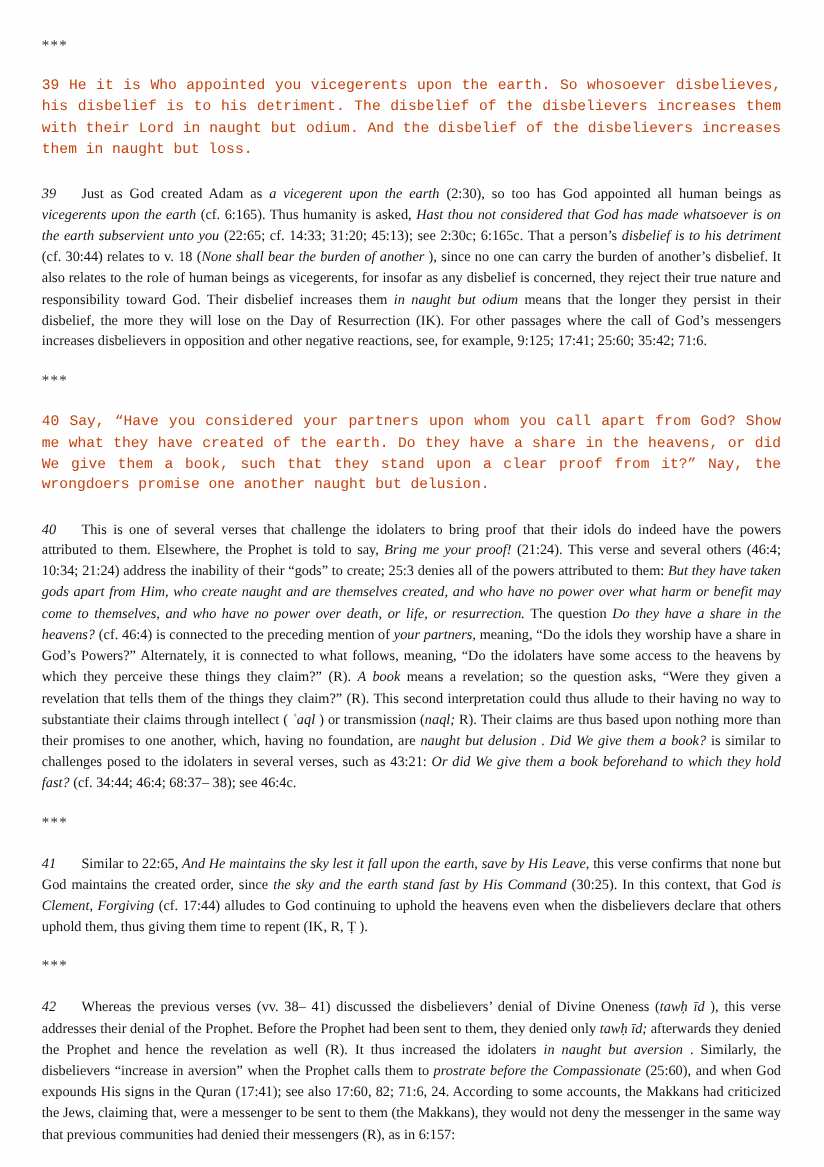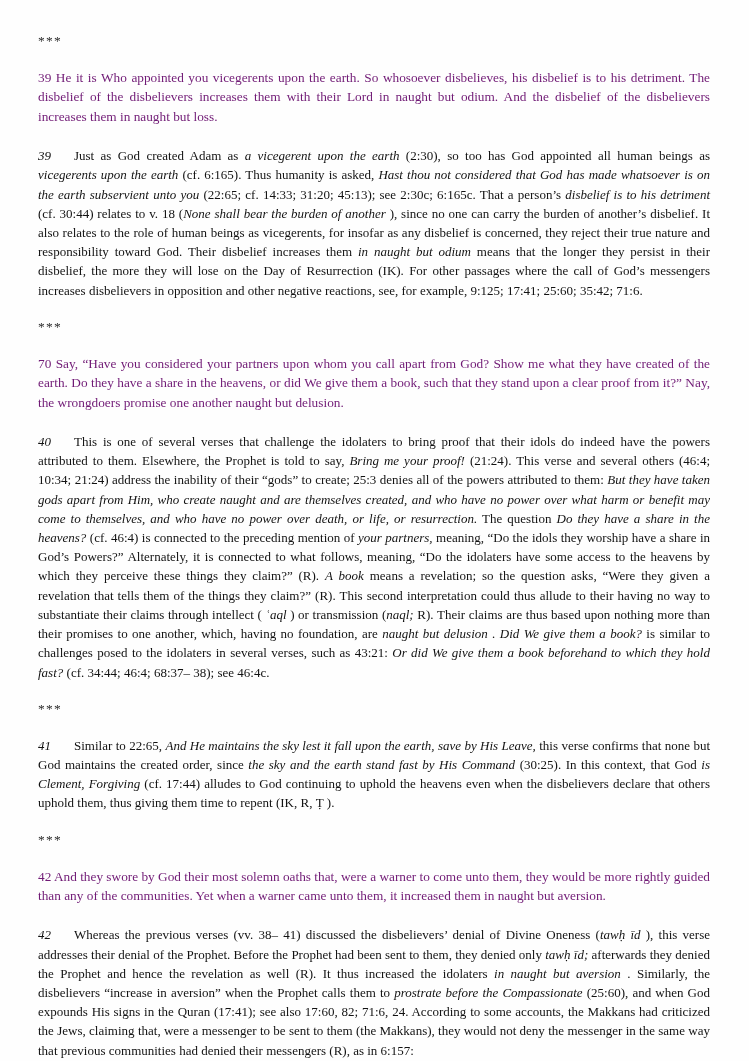--- a/index.html
+++ b/index.html
@@ -32,22 +32,23 @@
     color: #2a2a2a;
     margin: 0 0 20px 0;
     height: 14px;
     font-family: "Liberation Serif", "DejaVu Serif", serif;
   }
   p.verse {
     font-size: 13.3px;
     line-height: 19.4px;
     text-align: justify;
     margin: 0 0 20px 0;
-    color: #701a75;
+    color: #c2410c;
     text-rendering: optimizeLegibility;
+    font-family: Liberation Mono, monospace;
   }
   p.commentary {
     font-size: 13.0px;
     line-height: 19.2px;
     text-align: justify;
     margin: 0 0 20px 0;
     color: #121212;
   }
   .vnum {
     display: inline-block;
@@ -69,29 +70,28 @@
   <div class="content">
 
     <div class="sep">***</div>
 
     <p class="verse">39 He it is Who appointed you vicegerents upon the earth. So whosoever disbelieves, his disbelief is to his detriment. The disbelief of the disbelievers increases them with their Lord in naught but odium. And the disbelief of the disbelievers increases them in naught but loss.</p>
 
     <p class="commentary"><span class="vnum">39</span>Just as God created Adam as <i>a vicegerent upon the earth</i> (2:30), so too has God appointed all human beings as <i>vicegerents upon the earth</i> (cf. 6:165). Thus humanity is asked, <i>Hast thou not considered that God has made whatsoever is on the earth subservient unto you</i> (22:65; cf. 14:33; 31:20; 45:13); see 2:30c; 6:165c. That a person’s <i>disbelief is to his detriment</i> (cf. 30:44) relates to v. 18 (<i>None shall bear the burden of another</i> ), since no one can carry the burden of another’s disbelief. It also relates to the role of human beings as vicegerents, for insofar as any disbelief is concerned, they reject their true nature and responsibility toward God. Their disbelief increases them <i>in naught but odium</i> means that the longer they persist in their disbelief, the more they will lose on the Day of Resurrection (IK). For other passages where the call of God’s messengers increases disbelievers in opposition and other negative reactions, see, for example, 9:125; 17:41; 25:60; 35:42; 71:6.</p>
 
     <div class="sep">***</div>
 
-    <p class="verse">70 Say, “Have you considered your partners upon whom you call apart from God? Show me what they have created of the earth. Do they have a share in the heavens, or did We give them a book, such that they stand upon a clear proof from it?” Nay, the wrongdoers promise one another naught but delusion.</p>
+    <p class="verse">40 Say, “Have you considered your partners upon whom you call apart from God? Show me what they have created of the earth. Do they have a share in the heavens, or did We give them a book, such that they stand upon a clear proof from it?” Nay, the wrongdoers promise one another naught but delusion.</p>
 
     <p class="commentary"><span class="vnum">40</span>This is one of several verses that challenge the idolaters to bring proof that their idols do indeed have the powers attributed to them. Elsewhere, the Prophet is told to say, <i>Bring me your proof!</i> (21:24). This verse and several others (46:4; 10:34; 21:24) address the inability of their “gods” to create; 25:3 denies all of the powers attributed to them: <i>But they have taken gods apart from Him, who create naught and are themselves created, and who have no power over what harm or benefit may come to themselves, and who have no power over death, or life, or resurrection.</i> The question <i>Do they have a share in the heavens?</i> (cf. 46:4) is connected to the preceding mention of <i>your partners,</i> meaning, “Do the idols they worship have a share in God’s Powers?” Alternately, it is connected to what follows, meaning, “Do the idolaters have some access to the heavens by which they perceive these things they claim?” (R). <i>A book</i> means a revelation; so the question asks, “Were they given a revelation that tells them of the things they claim?” (R). This second interpretation could thus allude to their having no way to substantiate their claims through intellect ( <i>ʿaql</i> ) or transmission (<i>naql;</i> R). Their claims are thus based upon nothing more than their promises to one another, which, having no foundation, are <i>naught but delusion . Did We give them a book?</i> is similar to challenges posed to the idolaters in several verses, such as 43:21: <i>Or did We give them a book beforehand to which they hold fast?</i> (cf. 34:44; 46:4; 68:37– 38); see 46:4c.</p>
 
     <div class="sep">***</div>
 
 
     <p class="commentary"><span class="vnum">41</span>Similar to 22:65, <i>And He maintains the sky lest it fall upon the earth, save by His Leave,</i> this verse confirms that none but God maintains the created order, since <i>the sky and the earth stand fast by His Command</i> (30:25). In this context, that God <i>is Clement, Forgiving</i> (cf. 17:44) alludes to God continuing to uphold the heavens even when the disbelievers declare that others uphold them, thus giving them time to repent (IK, R, Ṭ ).</p>
 
     <div class="sep">***</div>
 
-    <p class="verse">42 And they swore by God their most solemn oaths that, were a warner to come unto them, they would be more rightly guided than any of the communities. Yet when a warner came unto them, it increased them in naught but aversion.</p>
 
     <p class="commentary tight-last"><span class="vnum">42</span>Whereas the previous verses (vv. 38– 41) discussed the disbelievers’ denial of Divine Oneness (<i>tawḥ īd</i> ), this verse addresses their denial of the Prophet. Before the Prophet had been sent to them, they denied only <i>tawḥ īd;</i> afterwards they denied the Prophet and hence the revelation as well (R). It thus increased the idolaters <i>in naught but aversion</i> . Similarly, the disbelievers “increase in aversion” when the Prophet calls them to <i>prostrate before the Compassionate</i> (25:60), and when God expounds His signs in the Quran  (17:41); see also 17:60, 82; 71:6, 24. According to some accounts, the Makkans had criticized the Jews, claiming that, were a messenger to be sent to them (the Makkans), they would not deny the messenger in the same way that previous communities had denied their messengers (R), as in 6:157: </p>
 
   </div>
 </div>
 
 </body></html>

